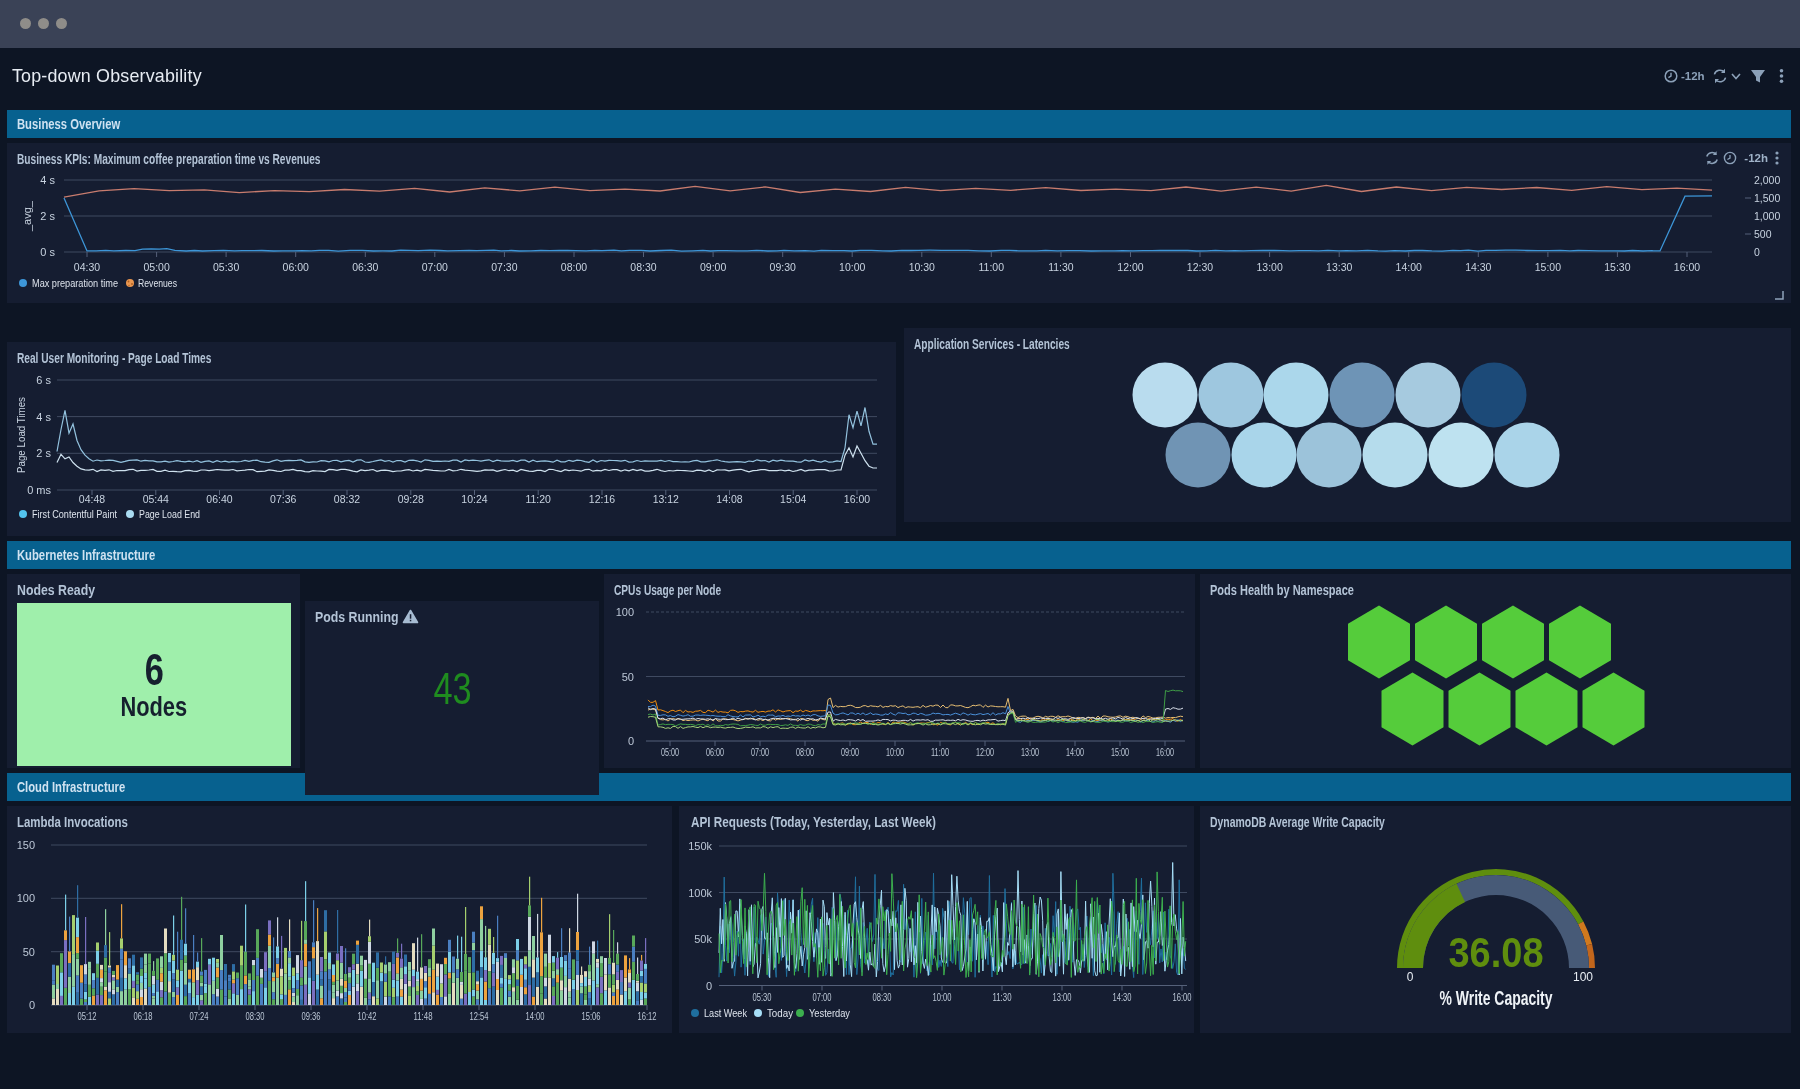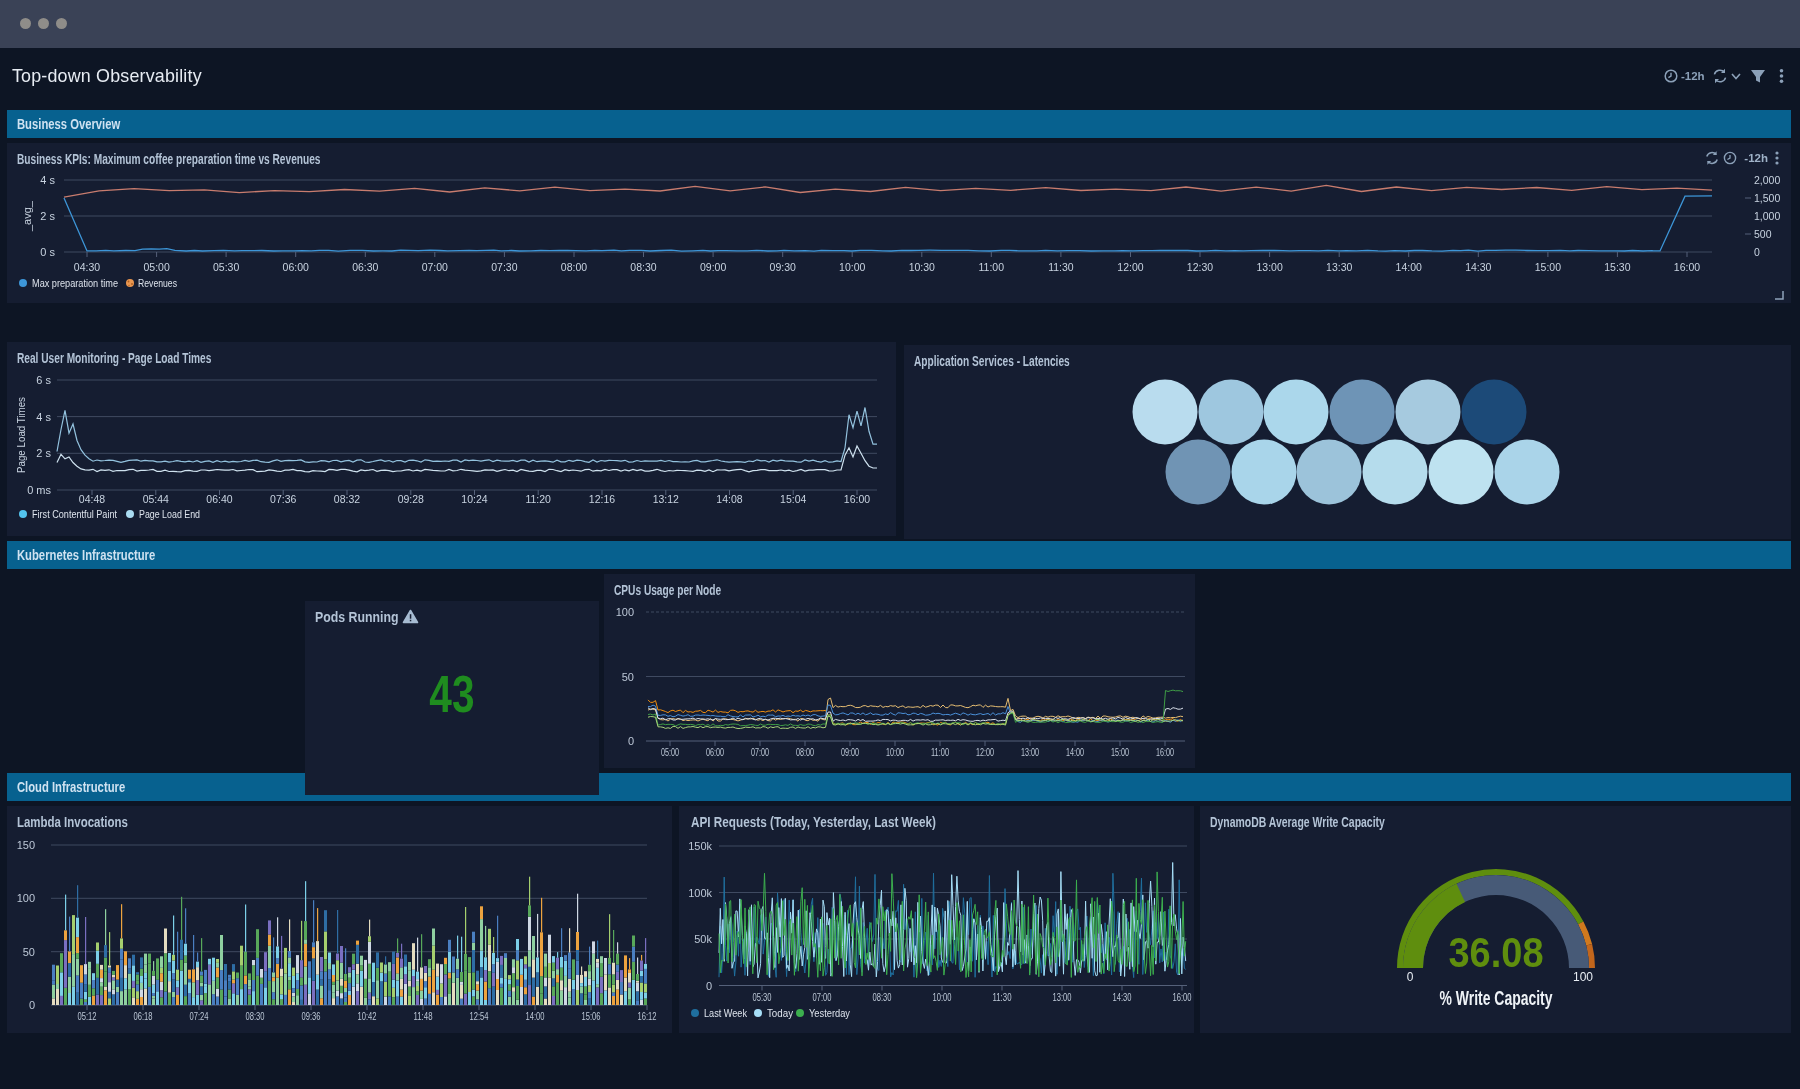--- a/index.html
+++ b/index.html
@@ -168,45 +168,51 @@
         <text x="850.0" y="161" text-anchor="middle" fill="#c8d3e0" font-size="10.5">16:00</text>
         <polyline points="50.0,109.5 54.0,87.5 58.0,68.3 62.0,91.2 66.0,82.0 70.0,98.5 74.0,107.7 78.0,113.2 82.0,116.8 86.0,119.2 90.0,118.0 94.0,118.8 98.0,118.5 102.0,118.1 106.0,118.4 110.0,119.3 114.0,120.3 118.0,119.4 122.0,118.4 126.0,118.1 130.0,117.9 134.0,119.2 138.0,118.4 142.0,118.9 146.0,118.8 150.0,119.8 154.0,119.8 158.0,119.2 162.0,120.2 166.0,119.5 170.0,118.6 174.0,119.3 178.0,119.9 182.0,119.1 186.0,120.0 190.0,118.7 194.0,120.3 198.0,119.3 202.0,118.9 206.0,120.3 210.0,118.7 214.0,120.0 218.0,119.1 222.0,120.2 226.0,119.3 230.0,119.8 234.0,119.5 238.0,118.4 242.0,119.3 246.0,118.4 250.0,118.2 254.0,119.7 258.0,120.1 262.0,120.3 266.0,118.9 270.0,117.8 274.0,119.4 278.0,118.7 282.0,118.3 286.0,118.6 290.0,118.4 294.0,117.9 298.0,119.8 302.0,120.3 306.0,119.9 310.0,120.0 314.0,118.6 318.0,118.9 322.0,119.8 326.0,118.5 330.0,118.4 334.0,119.9 338.0,118.8 342.0,118.4 346.0,120.0 350.0,118.2 354.0,117.8 358.0,120.0 362.0,120.3 366.0,119.5 370.0,118.6 374.0,117.9 378.0,119.3 382.0,118.5 386.0,120.1 390.0,118.5 394.0,118.7 398.0,120.1 402.0,118.3 406.0,118.1 410.0,118.8 414.0,120.0 418.0,117.8 422.0,118.3 426.0,119.4 430.0,119.2 434.0,119.4 438.0,119.0 442.0,119.4 446.0,118.1 450.0,118.2 454.0,120.1 458.0,117.9 462.0,118.7 466.0,118.2 470.0,118.5 474.0,119.2 478.0,118.4 482.0,117.8 486.0,119.6 490.0,118.2 494.0,118.9 498.0,119.1 502.0,119.2 506.0,118.4 510.0,119.6 514.0,118.1 518.0,118.2 522.0,120.1 526.0,118.1 530.0,119.7 534.0,119.1 538.0,118.8 542.0,119.3 546.0,120.2 550.0,118.1 554.0,119.9 558.0,119.8 562.0,118.3 566.0,119.4 570.0,118.1 574.0,118.5 578.0,119.6 582.0,120.3 586.0,117.9 590.0,120.1 594.0,118.5 598.0,119.1 602.0,118.4 606.0,118.5 610.0,118.7 614.0,119.1 618.0,118.3 622.0,120.1 626.0,119.8 630.0,118.5 634.0,119.5 638.0,118.8 642.0,119.1 646.0,119.0 650.0,119.2 654.0,118.4 658.0,119.5 662.0,118.5 666.0,119.6 670.0,119.7 674.0,120.0 678.0,119.8 682.0,120.0 686.0,118.9 690.0,118.4 694.0,119.8 698.0,119.8 702.0,119.1 706.0,118.5 710.0,117.8 714.0,119.0 718.0,119.6 722.0,120.1 726.0,119.8 730.0,119.7 734.0,119.9 738.0,120.3 742.0,119.0 746.0,119.6 750.0,117.8 754.0,118.9 758.0,118.5 762.0,120.0 766.0,118.1 770.0,119.1 774.0,118.1 778.0,118.8 782.0,119.1 786.0,119.2 790.0,119.8 794.0,120.2 798.0,117.9 802.0,119.1 806.0,118.2 810.0,119.3 814.0,120.1 818.0,118.7 822.0,120.2 826.0,119.9 830.0,118.9 834.0,119.5 838.0,105.8 842.0,72.8 846.0,85.7 850.0,69.2 854.0,83.8 858.0,65.5 862.0,89.3 866.0,102.2 870.0,102.2" fill="none" stroke="#93c2de" stroke-width="1.2"></polyline>
         <polyline points="50.0,120.5 54.0,112.3 58.0,116.8 62.0,115.0 66.0,120.5 70.0,124.2 74.0,126.9 78.0,127.8 82.0,128.2 86.0,127.3 90.0,129.5 94.0,127.9 98.0,128.3 102.0,127.8 106.0,129.3 110.0,128.5 114.0,128.7 118.0,128.7 122.0,127.6 126.0,127.3 130.0,129.1 134.0,128.3 138.0,128.3 142.0,128.0 146.0,127.4 150.0,129.3 154.0,129.3 158.0,128.2 162.0,129.5 166.0,129.4 170.0,129.7 174.0,129.8 178.0,128.7 182.0,128.3 186.0,129.1 190.0,129.3 194.0,128.0 198.0,128.0 202.0,128.7 206.0,128.1 210.0,127.5 214.0,127.8 218.0,128.2 222.0,128.2 226.0,127.5 230.0,128.8 234.0,128.5 238.0,128.2 242.0,127.5 246.0,127.7 250.0,129.7 254.0,129.4 258.0,129.1 262.0,127.9 266.0,128.4 270.0,129.1 274.0,129.5 278.0,128.1 282.0,128.1 286.0,127.4 290.0,128.6 294.0,128.6 298.0,129.6 302.0,129.8 306.0,128.7 310.0,129.0 314.0,129.2 318.0,129.6 322.0,127.4 326.0,127.7 330.0,128.4 334.0,127.4 338.0,127.3 342.0,128.1 346.0,129.2 350.0,129.8 354.0,127.9 358.0,128.6 362.0,128.2 366.0,127.5 370.0,129.4 374.0,128.4 378.0,128.2 382.0,128.6 386.0,129.6 390.0,129.0 394.0,129.0 398.0,128.1 402.0,127.7 406.0,129.0 410.0,128.1 414.0,129.1 418.0,127.4 422.0,127.8 426.0,128.4 430.0,128.7 434.0,129.0 438.0,129.0 442.0,127.4 446.0,128.8 450.0,128.5 454.0,127.3 458.0,128.2 462.0,128.5 466.0,128.8 470.0,129.4 474.0,128.9 478.0,127.9 482.0,128.2 486.0,127.9 490.0,129.3 494.0,128.4 498.0,127.5 502.0,128.7 506.0,128.1 510.0,129.5 514.0,127.4 518.0,128.3 522.0,129.2 526.0,129.4 530.0,128.4 534.0,128.4 538.0,129.6 542.0,127.3 546.0,127.5 550.0,128.7 554.0,129.6 558.0,127.7 562.0,128.6 566.0,128.0 570.0,128.5 574.0,129.2 578.0,127.7 582.0,127.3 586.0,129.2 590.0,128.4 594.0,128.9 598.0,127.5 602.0,128.5 606.0,127.6 610.0,127.6 614.0,129.1 618.0,127.8 622.0,128.8 626.0,127.5 630.0,128.6 634.0,127.7 638.0,129.1 642.0,129.1 646.0,128.3 650.0,127.3 654.0,128.6 658.0,129.5 662.0,128.5 666.0,129.0 670.0,128.4 674.0,128.5 678.0,128.7 682.0,129.0 686.0,129.4 690.0,128.1 694.0,128.4 698.0,129.3 702.0,127.9 706.0,129.7 710.0,127.9 714.0,128.0 718.0,127.8 722.0,128.9 726.0,128.2 730.0,127.7 734.0,127.3 738.0,128.6 742.0,129.8 746.0,128.6 750.0,128.3 754.0,127.6 758.0,127.6 762.0,128.7 766.0,128.5 770.0,128.7 774.0,128.0 778.0,128.8 782.0,128.2 786.0,129.5 790.0,128.6 794.0,127.4 798.0,129.0 802.0,128.1 806.0,128.2 810.0,127.7 814.0,127.7 818.0,127.6 822.0,128.9 826.0,129.0 830.0,128.0 834.0,127.9 838.0,113.2 842.0,105.8 846.0,115.0 850.0,104.0 854.0,111.3 858.0,118.7 862.0,124.2 866.0,126.0 870.0,126.0" fill="none" stroke="#cfe2ef" stroke-width="1.2"></polyline>
         <circle cx="16" cy="172" r="4" fill="#53c4ee"></circle>
         <text x="25" y="176" fill="#dde3ec" font-size="11.5" textLength="85" lengthAdjust="spacingAndGlyphs">First Contentful Paint</text>
         <circle cx="123" cy="172" r="4" fill="#aadcf2"></circle>
         <text x="132" y="176" fill="#dde3ec" font-size="11.5" textLength="61" lengthAdjust="spacingAndGlyphs">Page Load End</text>
       </svg>
       <div class="ptitle">Real User Monitoring - Page Load Times</div>
     </div>
-    <div class="panel" style="left:904px;top:345px;width:887px;height:194px">
+    <div class="panel" style="left:904px;top:328px;width:887px;height:194px">
       <svg width="887" height="194" style="position:absolute;left:0;top:0">
         <circle cx="261" cy="67" r="32.5" fill="#b9dcee"></circle>
         <circle cx="327" cy="67" r="32.5" fill="#9ec7df"></circle>
         <circle cx="392" cy="67" r="32.5" fill="#abd7eb"></circle>
         <circle cx="458" cy="67" r="32.5" fill="#6e94b6"></circle>
         <circle cx="524" cy="67" r="32.5" fill="#a6cadf"></circle>
         <circle cx="590" cy="67" r="32.5" fill="#1c4a78"></circle>
         <circle cx="294" cy="127" r="32.5" fill="#7094b4"></circle>
         <circle cx="360" cy="127" r="32.5" fill="#a9d5ea"></circle>
         <circle cx="425" cy="127" r="32.5" fill="#9cc3da"></circle>
         <circle cx="491" cy="127" r="32.5" fill="#b5dcec"></circle>
         <circle cx="557" cy="127" r="32.5" fill="#bee2f0"></circle>
         <circle cx="623" cy="127" r="32.5" fill="#aad4e9"></circle>
       </svg>
       <div class="ptitle">Application Services - Latencies</div>
     </div>
+    <div class="panel" style="left:7px;top:574px;width:293px;height:194px">
+      <div class="ptitle" style="transform:scaleX(0.85)">Nodes Ready</div>
+      <div style="position:absolute;left:10px;top:29px;width:274px;height:163px;background:#9fefab"></div>
+      <div style="position:absolute;left:10px;top:71px;width:274px;text-align:center;font-size:44px;font-weight:bold;color:#16202e"><span class="bignum" style="display:inline-block">6</span></div>
+      <div style="position:absolute;left:10px;top:117px;width:274px;text-align:center;font-size:28px;font-weight:bold;color:#16202e"><span class="bignum" style="display:inline-block">Nodes</span></div>
+    </div>
     <div class="panel" style="left:305px;top:601px;width:294px;height:194px">
       <div class="ptitle" style="transform:scaleX(0.85)">Pods Running</div>
       <svg width="22" height="20" style="position:absolute;left:97px;top:7px">
         <path d="M 8.5 2.5 L 15.5 14.5 L 1.5 14.5 Z" fill="#a7bcd2" stroke="#a7bcd2" stroke-width="1.6" stroke-linejoin="round"></path>
         <rect x="7.8" y="6.2" width="1.5" height="4.5" fill="#151d31"></rect>
         <rect x="7.8" y="11.8" width="1.5" height="1.5" fill="#151d31"></rect>
       </svg>
-      <div style="position:absolute;left:0;top:63px;width:294px;text-align:center;font-size:52px;font-weight:bold;color:#1f8c1f"><span class="bignum" style="display:inline-block">43</span></div>
+      <div style="position:absolute;left:0;top:63px;width:294px;text-align:center;font-size:44px;font-weight:normal;color:#1f8c1f"><span class="bignum" style="display:inline-block">43</span></div>
     </div>
     <div class="panel" style="left:604px;top:574px;width:591px;height:194px">
       <svg width="591" height="194" style="position:absolute;left:0;top:0">
         <line x1="42" y1="38" x2="581" y2="38" stroke="#3f4a61" stroke-width="1" stroke-dasharray="3 2"></line>
         <line x1="42" y1="102.5" x2="581" y2="102.5" stroke="#3f4a61" stroke-width="1"></line>
         <line x1="42" y1="167" x2="581" y2="167" stroke="#55617a" stroke-width="1"></line>
         <text x="30" y="42" text-anchor="end" fill="#bcc7d6" font-size="11">100</text>
         <text x="30" y="106.5" text-anchor="end" fill="#bcc7d6" font-size="11">50</text>
         <text x="30" y="171" text-anchor="end" fill="#bcc7d6" font-size="11">0</text>
         <line x1="66.0" y1="167" x2="66.0" y2="172" stroke="#55617a" stroke-width="1"></line>
@@ -234,20 +240,33 @@
         <line x1="561.0" y1="167" x2="561.0" y2="172" stroke="#55617a" stroke-width="1"></line>
         <text x="561.0" y="182" text-anchor="middle" fill="#bcc7d6" font-size="10.5" textLength="18" lengthAdjust="spacingAndGlyphs">16:00</text>
         <polyline points="44.0,125.9 46.5,128.4 49.0,128.3 51.5,126.6 54.0,136.0 56.5,135.8 59.0,136.6 61.5,137.5 64.0,138.6 66.5,136.9 69.0,136.2 71.5,137.5 74.0,136.7 76.5,136.1 79.0,138.7 81.5,136.4 84.0,138.0 86.5,137.7 89.0,138.4 91.5,137.2 94.0,137.1 96.5,136.4 99.0,138.4 101.5,138.6 104.0,136.2 106.5,137.0 109.0,138.1 111.5,136.1 114.0,138.4 116.5,137.5 119.0,138.1 121.5,138.1 124.0,138.8 126.5,136.4 129.0,136.1 131.5,136.8 134.0,138.4 136.5,137.5 139.0,137.8 141.5,137.1 144.0,136.9 146.5,137.6 149.0,138.1 151.5,136.3 154.0,138.3 156.5,137.7 159.0,137.4 161.5,138.1 164.0,137.1 166.5,137.1 169.0,135.8 171.5,138.0 174.0,135.9 176.5,136.8 179.0,138.0 181.5,137.1 184.0,136.8 186.5,136.6 189.0,138.7 191.5,137.0 194.0,137.3 196.5,136.1 199.0,138.0 201.5,136.4 204.0,137.0 206.5,137.8 209.0,136.9 211.5,137.0 214.0,136.8 216.5,136.6 219.0,136.8 221.5,136.3 224.0,141.4 226.5,140.6 229.0,149.1 231.5,150.2 234.0,149.8 236.5,149.3 239.0,148.9 241.5,150.9 244.0,150.2 246.5,148.8 249.0,150.6 251.5,150.7 254.0,149.5 256.5,148.1 259.0,149.5 261.5,148.3 264.0,148.6 266.5,150.3 269.0,148.6 271.5,149.6 274.0,148.6 276.5,148.8 279.0,150.1 281.5,150.8 284.0,148.2 286.5,150.7 289.0,148.1 291.5,148.5 294.0,148.9 296.5,148.1 299.0,148.1 301.5,148.6 304.0,150.0 306.5,148.7 309.0,151.1 311.5,149.5 314.0,149.7 316.5,149.0 319.0,149.1 321.5,149.3 324.0,148.6 326.5,148.2 329.0,150.8 331.5,150.4 334.0,151.1 336.5,148.4 339.0,149.4 341.5,148.3 344.0,150.4 346.5,150.9 349.0,148.6 351.5,148.3 354.0,150.2 356.5,149.9 359.0,150.7 361.5,148.2 364.0,150.2 366.5,149.6 369.0,150.8 371.5,148.4 374.0,150.7 376.5,149.7 379.0,149.1 381.5,148.8 384.0,148.2 386.5,149.8 389.0,148.8 391.5,150.7 394.0,149.8 396.5,150.8 399.0,149.6 401.5,149.9 404.0,140.4 406.5,139.4 409.0,138.4 411.5,145.9 414.0,144.3 416.5,144.6 419.0,147.0 421.5,145.1 424.0,145.6 426.5,144.2 429.0,146.2 431.5,146.0 434.0,146.7 436.5,146.9 439.0,144.6 441.5,145.9 444.0,145.2 446.5,145.3 449.0,145.4 451.5,147.2 454.0,144.8 456.5,146.5 459.0,146.9 461.5,145.5 464.0,147.1 466.5,144.9 469.0,146.6 471.5,146.6 474.0,144.6 476.5,146.2 479.0,146.8 481.5,144.5 484.0,147.3 486.5,144.6 489.0,146.8 491.5,146.9 494.0,146.5 496.5,146.7 499.0,145.2 501.5,147.2 504.0,147.2 506.5,144.8 509.0,146.5 511.5,146.3 514.0,146.7 516.5,147.1 519.0,145.0 521.5,145.6 524.0,145.0 526.5,145.8 529.0,144.9 531.5,145.7 534.0,146.9 536.5,145.7 539.0,144.3 541.5,147.1 544.0,144.8 546.5,144.6 549.0,145.6 551.5,145.8 554.0,144.3 556.5,147.1 559.0,145.8 561.5,146.0 564.0,145.1 566.5,145.7 569.0,144.4 571.5,147.0 574.0,147.0 576.5,145.4 579.0,147.1" fill="none" stroke="#ef8f10" stroke-width="1"></polyline>
         <polyline points="44.0,136.1 46.5,135.0 49.0,135.2 51.5,135.9 54.0,144.2 56.5,145.6 59.0,145.9 61.5,145.4 64.0,147.0 66.5,145.1 69.0,144.6 71.5,145.2 74.0,144.9 76.5,145.0 79.0,146.6 81.5,145.9 84.0,146.6 86.5,146.2 89.0,145.9 91.5,146.0 94.0,147.0 96.5,145.9 99.0,145.2 101.5,146.1 104.0,146.8 106.5,144.4 109.0,147.1 111.5,144.7 114.0,147.0 116.5,147.0 119.0,145.0 121.5,144.7 124.0,145.5 126.5,145.4 129.0,145.5 131.5,146.2 134.0,146.9 136.5,146.2 139.0,145.2 141.5,144.9 144.0,144.6 146.5,145.0 149.0,144.3 151.5,145.4 154.0,146.2 156.5,145.5 159.0,146.6 161.5,145.2 164.0,146.6 166.5,146.9 169.0,144.6 171.5,146.1 174.0,144.9 176.5,145.5 179.0,144.8 181.5,144.6 184.0,144.2 186.5,144.7 189.0,145.4 191.5,145.3 194.0,147.2 196.5,144.4 199.0,144.7 201.5,146.4 204.0,146.7 206.5,145.1 209.0,146.3 211.5,146.2 214.0,147.2 216.5,144.6 219.0,145.5 221.5,146.0 224.0,125.5 226.5,124.0 229.0,133.6 231.5,131.4 234.0,133.1 236.5,132.4 239.0,132.7 241.5,132.6 244.0,131.5 246.5,131.3 249.0,132.0 251.5,133.5 254.0,133.6 256.5,133.2 259.0,131.8 261.5,131.6 264.0,132.9 266.5,131.7 269.0,132.2 271.5,132.3 274.0,132.9 276.5,131.4 279.0,133.4 281.5,132.4 284.0,132.8 286.5,131.6 289.0,132.2 291.5,131.7 294.0,133.6 296.5,132.5 299.0,131.9 301.5,133.7 304.0,132.8 306.5,133.1 309.0,133.3 311.5,132.9 314.0,132.7 316.5,133.7 319.0,131.4 321.5,133.2 324.0,132.5 326.5,131.5 329.0,132.2 331.5,131.1 334.0,131.2 336.5,133.5 339.0,131.0 341.5,133.6 344.0,133.7 346.5,130.9 349.0,131.0 351.5,131.9 354.0,131.9 356.5,131.5 359.0,132.4 361.5,133.4 364.0,133.7 366.5,132.7 369.0,131.2 371.5,131.8 374.0,131.1 376.5,130.9 379.0,133.4 381.5,131.1 384.0,133.0 386.5,131.9 389.0,132.1 391.5,132.5 394.0,132.8 396.5,132.7 399.0,132.7 401.5,133.2 404.0,124.4 406.5,136.6 409.0,135.4 411.5,141.9 414.0,143.6 416.5,142.4 419.0,142.1 421.5,142.2 424.0,144.0 426.5,144.2 429.0,144.1 431.5,142.8 434.0,142.3 436.5,142.7 439.0,144.1 441.5,142.3 444.0,143.2 446.5,142.3 449.0,142.3 451.5,143.3 454.0,141.8 456.5,142.9 459.0,142.7 461.5,142.7 464.0,142.0 466.5,142.7 469.0,144.2 471.5,144.5 474.0,143.3 476.5,143.7 479.0,143.8 481.5,144.5 484.0,143.1 486.5,143.7 489.0,143.3 491.5,144.5 494.0,142.1 496.5,144.4 499.0,142.0 501.5,142.0 504.0,142.8 506.5,143.1 509.0,143.3 511.5,143.0 514.0,142.2 516.5,141.9 519.0,143.3 521.5,142.2 524.0,142.7 526.5,143.7 529.0,143.2 531.5,144.2 534.0,144.5 536.5,144.4 539.0,141.9 541.5,143.6 544.0,142.5 546.5,143.1 549.0,144.1 551.5,143.9 554.0,143.3 556.5,143.3 559.0,143.1 561.5,144.2 564.0,143.5 566.5,143.8 569.0,143.4 571.5,143.6 574.0,142.8 576.5,142.2 579.0,142.7" fill="none" stroke="#e5bd72" stroke-width="1"></polyline>
         <polyline points="44.0,132.6 46.5,132.6 49.0,131.1 51.5,132.1 54.0,141.3 56.5,141.4 59.0,140.8 61.5,140.9 64.0,142.3 66.5,141.6 69.0,142.8 71.5,142.2 74.0,140.6 76.5,141.3 79.0,142.1 81.5,141.6 84.0,140.7 86.5,142.3 89.0,142.2 91.5,141.1 94.0,141.0 96.5,141.4 99.0,141.0 101.5,141.2 104.0,141.4 106.5,141.8 109.0,141.5 111.5,142.0 114.0,142.2 116.5,142.2 119.0,142.7 121.5,142.6 124.0,140.7 126.5,141.9 129.0,142.6 131.5,142.8 134.0,142.9 136.5,141.0 139.0,142.9 141.5,141.1 144.0,141.0 146.5,140.9 149.0,143.0 151.5,142.3 154.0,141.2 156.5,142.8 159.0,142.2 161.5,142.7 164.0,141.0 166.5,141.1 169.0,141.0 171.5,142.7 174.0,142.0 176.5,142.1 179.0,141.4 181.5,142.5 184.0,142.0 186.5,142.4 189.0,141.2 191.5,142.0 194.0,141.8 196.5,142.3 199.0,141.0 201.5,141.9 204.0,141.0 206.5,142.2 209.0,140.7 211.5,140.6 214.0,141.9 216.5,142.4 219.0,142.1 221.5,141.8 224.0,131.0 226.5,131.4 229.0,139.1 231.5,140.8 234.0,140.6 236.5,139.5 239.0,138.9 241.5,139.8 244.0,140.9 246.5,139.0 249.0,139.0 251.5,140.5 254.0,139.2 256.5,140.5 259.0,138.9 261.5,140.8 264.0,140.1 266.5,138.8 269.0,140.6 271.5,140.0 274.0,140.3 276.5,141.1 279.0,141.1 281.5,139.9 284.0,140.6 286.5,138.6 289.0,140.2 291.5,141.1 294.0,138.8 296.5,139.0 299.0,139.5 301.5,139.2 304.0,140.8 306.5,140.5 309.0,139.1 311.5,139.4 314.0,140.8 316.5,139.4 319.0,140.0 321.5,141.2 324.0,141.0 326.5,140.5 329.0,139.0 331.5,139.8 334.0,139.3 336.5,139.8 339.0,140.9 341.5,140.5 344.0,140.4 346.5,141.1 349.0,140.1 351.5,139.2 354.0,140.0 356.5,140.9 359.0,138.9 361.5,139.7 364.0,141.2 366.5,139.9 369.0,140.6 371.5,140.8 374.0,140.1 376.5,139.6 379.0,140.6 381.5,140.1 384.0,139.5 386.5,141.0 389.0,138.7 391.5,141.0 394.0,139.8 396.5,139.9 399.0,138.7 401.5,139.8 404.0,132.5 406.5,139.3 409.0,138.9 411.5,145.8 414.0,147.6 416.5,148.3 419.0,146.3 421.5,147.4 424.0,146.4 426.5,146.7 429.0,146.3 431.5,146.4 434.0,147.4 436.5,148.2 439.0,146.9 441.5,146.2 444.0,147.8 446.5,146.3 449.0,147.1 451.5,146.5 454.0,146.7 456.5,146.2 459.0,148.1 461.5,146.3 464.0,147.1 466.5,147.5 469.0,148.2 471.5,147.8 474.0,148.2 476.5,145.9 479.0,147.0 481.5,145.7 484.0,146.9 486.5,147.6 489.0,146.4 491.5,147.8 494.0,147.4 496.5,146.3 499.0,146.1 501.5,147.4 504.0,148.0 506.5,147.3 509.0,146.0 511.5,146.4 514.0,146.0 516.5,147.3 519.0,145.8 521.5,147.0 524.0,147.0 526.5,145.9 529.0,147.0 531.5,146.2 534.0,146.4 536.5,148.1 539.0,146.7 541.5,146.2 544.0,146.9 546.5,147.5 549.0,148.1 551.5,146.6 554.0,147.5 556.5,146.7 559.0,147.2 561.5,146.5 564.0,147.4 566.5,148.2 569.0,146.1 571.5,147.4 574.0,145.7 576.5,147.6 579.0,145.8" fill="none" stroke="#4a90d9" stroke-width="1"></polyline>
         <polyline points="44.0,133.8 46.5,135.6 49.0,134.5 51.5,135.0 54.0,144.4 56.5,144.7 59.0,144.1 61.5,145.8 64.0,144.8 66.5,144.5 69.0,146.0 71.5,146.0 74.0,144.5 76.5,145.3 79.0,145.3 81.5,144.9 84.0,144.9 86.5,144.7 89.0,144.1 91.5,145.3 94.0,144.5 96.5,144.9 99.0,145.0 101.5,145.3 104.0,144.8 106.5,145.6 109.0,145.9 111.5,144.6 114.0,145.1 116.5,145.3 119.0,144.9 121.5,145.6 124.0,145.6 126.5,145.2 129.0,144.0 131.5,145.5 134.0,144.2 136.5,145.1 139.0,145.8 141.5,144.3 144.0,145.2 146.5,144.2 149.0,145.2 151.5,145.9 154.0,144.7 156.5,144.4 159.0,145.4 161.5,145.4 164.0,146.0 166.5,145.0 169.0,144.3 171.5,144.3 174.0,144.6 176.5,144.2 179.0,144.8 181.5,144.5 184.0,145.1 186.5,145.9 189.0,145.7 191.5,145.8 194.0,144.5 196.5,146.0 199.0,145.0 201.5,145.3 204.0,144.4 206.5,145.0 209.0,144.8 211.5,145.9 214.0,145.5 216.5,144.0 219.0,144.6 221.5,145.0 224.0,138.1 226.5,138.0 229.0,147.2 231.5,145.4 234.0,146.1 236.5,146.5 239.0,146.0 241.5,146.7 244.0,145.6 246.5,145.8 249.0,146.1 251.5,147.0 254.0,145.4 256.5,146.5 259.0,145.5 261.5,147.3 264.0,147.1 266.5,147.1 269.0,147.1 271.5,146.7 274.0,145.9 276.5,146.7 279.0,145.4 281.5,145.5 284.0,145.6 286.5,146.9 289.0,146.1 291.5,146.3 294.0,147.1 296.5,146.8 299.0,146.3 301.5,146.4 304.0,147.0 306.5,145.4 309.0,147.1 311.5,146.0 314.0,145.9 316.5,146.1 319.0,145.7 321.5,146.2 324.0,145.7 326.5,147.3 329.0,147.3 331.5,146.1 334.0,146.2 336.5,146.0 339.0,145.8 341.5,146.5 344.0,146.1 346.5,146.4 349.0,146.1 351.5,146.8 354.0,145.4 356.5,146.4 359.0,145.7 361.5,146.0 364.0,146.8 366.5,147.2 369.0,147.3 371.5,146.5 374.0,146.4 376.5,147.0 379.0,146.1 381.5,146.7 384.0,145.9 386.5,145.9 389.0,145.6 391.5,145.4 394.0,147.1 396.5,146.6 399.0,146.2 401.5,146.7 404.0,138.7 406.5,137.2 409.0,137.2 411.5,145.3 414.0,144.9 416.5,144.7 419.0,144.2 421.5,144.9 424.0,143.7 426.5,145.1 429.0,144.8 431.5,144.3 434.0,144.8 436.5,143.9 439.0,144.4 441.5,144.4 444.0,144.4 446.5,144.8 449.0,145.4 451.5,143.5 454.0,144.4 456.5,143.5 459.0,145.0 461.5,144.7 464.0,145.4 466.5,144.4 469.0,143.6 471.5,144.1 474.0,144.5 476.5,144.3 479.0,143.7 481.5,144.6 484.0,143.6 486.5,144.0 489.0,143.9 491.5,144.7 494.0,144.6 496.5,144.3 499.0,145.1 501.5,144.3 504.0,145.3 506.5,144.4 509.0,143.9 511.5,144.9 514.0,143.4 516.5,144.1 519.0,145.2 521.5,143.4 524.0,144.6 526.5,143.8 529.0,144.8 531.5,143.5 534.0,143.9 536.5,145.0 539.0,144.4 541.5,144.4 544.0,145.4 546.5,145.2 549.0,144.8 551.5,144.5 554.0,144.5 556.5,144.2 559.0,144.4 561.5,135.1 564.0,134.5 566.5,135.4 569.0,133.7 571.5,134.3 574.0,135.2 576.5,135.1 579.0,134.1" fill="none" stroke="#d9e0ea" stroke-width="1"></polyline>
         <polyline points="44.0,140.5 46.5,140.1 49.0,141.0 51.5,139.9 54.0,151.1 56.5,150.5 59.0,149.9 61.5,150.7 64.0,150.3 66.5,150.4 69.0,150.5 71.5,151.9 74.0,150.9 76.5,149.9 79.0,150.3 81.5,150.3 84.0,150.7 86.5,150.4 89.0,150.7 91.5,151.6 94.0,150.6 96.5,150.6 99.0,150.2 101.5,151.6 104.0,150.5 106.5,151.8 109.0,149.9 111.5,151.7 114.0,151.9 116.5,151.3 119.0,151.6 121.5,150.5 124.0,151.1 126.5,150.3 129.0,150.0 131.5,150.1 134.0,150.4 136.5,151.8 139.0,151.6 141.5,151.5 144.0,151.2 146.5,150.5 149.0,150.8 151.5,151.3 154.0,151.5 156.5,150.0 159.0,151.2 161.5,151.2 164.0,150.3 166.5,150.4 169.0,150.6 171.5,150.5 174.0,150.6 176.5,151.5 179.0,151.4 181.5,150.8 184.0,151.4 186.5,149.9 189.0,151.3 191.5,151.3 194.0,151.5 196.5,150.5 199.0,151.3 201.5,151.2 204.0,150.0 206.5,150.3 209.0,151.3 211.5,151.7 214.0,150.5 216.5,151.1 219.0,149.9 221.5,150.2 224.0,140.9 226.5,141.2 229.0,150.0 231.5,150.0 234.0,149.1 236.5,149.9 239.0,149.7 241.5,150.1 244.0,149.6 246.5,150.2 249.0,149.5 251.5,148.7 254.0,149.2 256.5,150.3 259.0,149.3 261.5,149.4 264.0,150.1 266.5,149.2 269.0,149.5 271.5,149.3 274.0,150.5 276.5,149.8 279.0,149.1 281.5,150.4 284.0,149.0 286.5,150.6 289.0,149.5 291.5,148.7 294.0,149.8 296.5,148.7 299.0,148.8 301.5,149.6 304.0,150.2 306.5,148.6 309.0,150.0 311.5,149.3 314.0,148.7 316.5,150.4 319.0,149.4 321.5,149.5 324.0,149.1 326.5,148.7 329.0,148.7 331.5,150.3 334.0,148.8 336.5,150.3 339.0,148.7 341.5,148.6 344.0,149.8 346.5,149.6 349.0,148.7 351.5,148.6 354.0,148.7 356.5,148.8 359.0,150.6 361.5,149.4 364.0,150.4 366.5,148.6 369.0,150.0 371.5,148.6 374.0,149.5 376.5,149.6 379.0,148.7 381.5,148.9 384.0,149.7 386.5,150.2 389.0,150.4 391.5,150.3 394.0,149.7 396.5,150.1 399.0,150.2 401.5,149.1 404.0,141.2 406.5,139.8 409.0,139.4 411.5,148.3 414.0,146.9 416.5,146.8 419.0,147.0 421.5,147.6 424.0,148.5 426.5,147.3 429.0,148.3 431.5,148.4 434.0,148.0 436.5,148.2 439.0,148.1 441.5,148.2 444.0,147.1 446.5,146.7 449.0,148.1 451.5,147.2 454.0,148.7 456.5,147.3 459.0,147.3 461.5,148.6 464.0,148.4 466.5,148.0 469.0,147.8 471.5,147.6 474.0,146.8 476.5,147.2 479.0,148.0 481.5,148.4 484.0,146.8 486.5,148.1 489.0,147.4 491.5,148.2 494.0,148.4 496.5,148.4 499.0,147.1 501.5,147.4 504.0,147.8 506.5,147.5 509.0,147.7 511.5,147.6 514.0,147.3 516.5,148.2 519.0,148.2 521.5,147.1 524.0,146.9 526.5,148.5 529.0,147.8 531.5,147.2 534.0,148.5 536.5,147.5 539.0,148.6 541.5,147.6 544.0,147.6 546.5,147.5 549.0,148.4 551.5,148.0 554.0,147.6 556.5,148.4 559.0,148.3 561.5,116.5 564.0,117.5 566.5,116.7 569.0,116.1 571.5,116.8 574.0,116.7 576.5,116.8 579.0,117.6" fill="none" stroke="#3f9d46" stroke-width="1"></polyline>
         <polyline points="44.0,143.2 46.5,142.5 49.0,142.7 51.5,143.3 54.0,152.8 56.5,152.9 59.0,153.3 61.5,154.4 64.0,153.8 66.5,154.4 69.0,152.4 71.5,152.6 74.0,154.3 76.5,152.6 79.0,154.4 81.5,153.6 84.0,152.9 86.5,152.9 89.0,152.5 91.5,153.2 94.0,153.6 96.5,152.4 99.0,153.7 101.5,152.7 104.0,152.6 106.5,153.7 109.0,153.1 111.5,153.1 114.0,153.4 116.5,153.1 119.0,153.8 121.5,154.1 124.0,153.4 126.5,153.4 129.0,153.0 131.5,154.0 134.0,154.5 136.5,154.4 139.0,153.9 141.5,153.1 144.0,153.4 146.5,153.4 149.0,152.8 151.5,154.0 154.0,153.8 156.5,153.9 159.0,152.6 161.5,153.0 164.0,154.3 166.5,152.8 169.0,153.6 171.5,152.9 174.0,152.7 176.5,154.5 179.0,154.1 181.5,154.3 184.0,154.4 186.5,153.3 189.0,153.0 191.5,154.4 194.0,153.0 196.5,153.7 199.0,154.0 201.5,154.0 204.0,152.7 206.5,154.4 209.0,153.4 211.5,153.9 214.0,152.8 216.5,153.0 219.0,153.8 221.5,153.3 224.0,142.1 226.5,142.9 229.0,150.6 231.5,151.0 234.0,149.9 236.5,150.8 239.0,150.6 241.5,151.1 244.0,149.3 246.5,149.4 249.0,149.4 251.5,150.0 254.0,150.4 256.5,150.2 259.0,149.3 261.5,149.3 264.0,149.9 266.5,149.6 269.0,150.6 271.5,150.4 274.0,151.0 276.5,150.5 279.0,149.7 281.5,150.3 284.0,149.5 286.5,150.6 289.0,149.8 291.5,149.6 294.0,149.4 296.5,150.1 299.0,149.3 301.5,150.1 304.0,151.0 306.5,150.8 309.0,150.8 311.5,149.9 314.0,149.4 316.5,149.5 319.0,151.1 321.5,149.8 324.0,150.9 326.5,150.7 329.0,149.9 331.5,150.0 334.0,149.5 336.5,150.9 339.0,149.7 341.5,149.8 344.0,150.1 346.5,150.3 349.0,149.5 351.5,150.6 354.0,149.3 356.5,151.2 359.0,149.3 361.5,149.3 364.0,151.0 366.5,149.2 369.0,150.3 371.5,150.8 374.0,150.0 376.5,150.8 379.0,149.4 381.5,150.1 384.0,149.7 386.5,150.5 389.0,150.2 391.5,150.5 394.0,150.7 396.5,150.2 399.0,150.2 401.5,151.1 404.0,141.5 406.5,138.7 409.0,137.9 411.5,145.5 414.0,146.6 416.5,146.5 419.0,146.2 421.5,146.9 424.0,147.1 426.5,146.9 429.0,145.5 431.5,146.2 434.0,146.5 436.5,147.1 439.0,146.7 441.5,146.6 444.0,145.7 446.5,146.4 449.0,146.0 451.5,146.0 454.0,146.9 456.5,145.7 459.0,145.4 461.5,146.1 464.0,146.4 466.5,147.0 469.0,145.8 471.5,147.0 474.0,145.9 476.5,146.4 479.0,145.5 481.5,146.3 484.0,146.1 486.5,147.3 489.0,147.3 491.5,145.6 494.0,145.4 496.5,146.0 499.0,145.8 501.5,146.5 504.0,145.7 506.5,146.9 509.0,145.9 511.5,147.4 514.0,146.3 516.5,146.6 519.0,146.1 521.5,146.0 524.0,146.1 526.5,146.4 529.0,146.4 531.5,147.4 534.0,146.3 536.5,147.4 539.0,146.3 541.5,146.8 544.0,145.4 546.5,147.4 549.0,145.7 551.5,146.0 554.0,145.7 556.5,145.5 559.0,147.2 561.5,147.2 564.0,147.1 566.5,147.0 569.0,146.3 571.5,145.7 574.0,146.8 576.5,146.6 579.0,146.6" fill="none" stroke="#a9d47a" stroke-width="1"></polyline>
       </svg>
       <div class="ptitle">CPUs Usage per Node</div>
+    </div>
+    <div class="panel" style="left:1200px;top:574px;width:591px;height:194px">
+      <svg width="591" height="194" style="position:absolute;left:0;top:0">
+        <polygon points="179.0,31.5 210.0,49.8 210.0,86.2 179.0,104.5 148.0,86.2 148.0,49.8" fill="#55cc3b"></polygon>
+        <polygon points="246.0,31.5 277.0,49.8 277.0,86.2 246.0,104.5 215.0,86.2 215.0,49.8" fill="#55cc3b"></polygon>
+        <polygon points="313.0,31.5 344.0,49.8 344.0,86.2 313.0,104.5 282.0,86.2 282.0,49.8" fill="#55cc3b"></polygon>
+        <polygon points="380.0,31.5 411.0,49.8 411.0,86.2 380.0,104.5 349.0,86.2 349.0,49.8" fill="#55cc3b"></polygon>
+        <polygon points="212.5,98.5 243.5,116.8 243.5,153.2 212.5,171.5 181.5,153.2 181.5,116.8" fill="#55cc3b"></polygon>
+        <polygon points="279.5,98.5 310.5,116.8 310.5,153.2 279.5,171.5 248.5,153.2 248.5,116.8" fill="#55cc3b"></polygon>
+        <polygon points="346.5,98.5 377.5,116.8 377.5,153.2 346.5,171.5 315.5,153.2 315.5,116.8" fill="#55cc3b"></polygon>
+        <polygon points="413.5,98.5 444.5,116.8 444.5,153.2 413.5,171.5 382.5,153.2 382.5,116.8" fill="#55cc3b"></polygon>
+      </svg>
+      <div class="ptitle" style="transform:scaleX(0.76)">Pods Health by Namespace</div>
     </div>
     <div class="panel" style="left:7px;top:806px;width:665px;height:234px">
       <svg width="665" height="234" style="position:absolute;left:0;top:0">
         <line x1="44" y1="39" x2="640" y2="39" stroke="#3f4a61" stroke-width="1"></line>
         <text x="28" y="43" text-anchor="end" fill="#bcc7d6" font-size="11">150</text>
         <line x1="44" y1="92.3" x2="640" y2="92.3" stroke="#3f4a61" stroke-width="1"></line>
         <text x="28" y="96.3" text-anchor="end" fill="#bcc7d6" font-size="11">100</text>
         <line x1="44" y1="145.7" x2="640" y2="145.7" stroke="#3f4a61" stroke-width="1"></line>
         <text x="28" y="149.7" text-anchor="end" fill="#bcc7d6" font-size="11">50</text>
         <line x1="44" y1="199" x2="640" y2="199" stroke="#55617a" stroke-width="1"></line>

